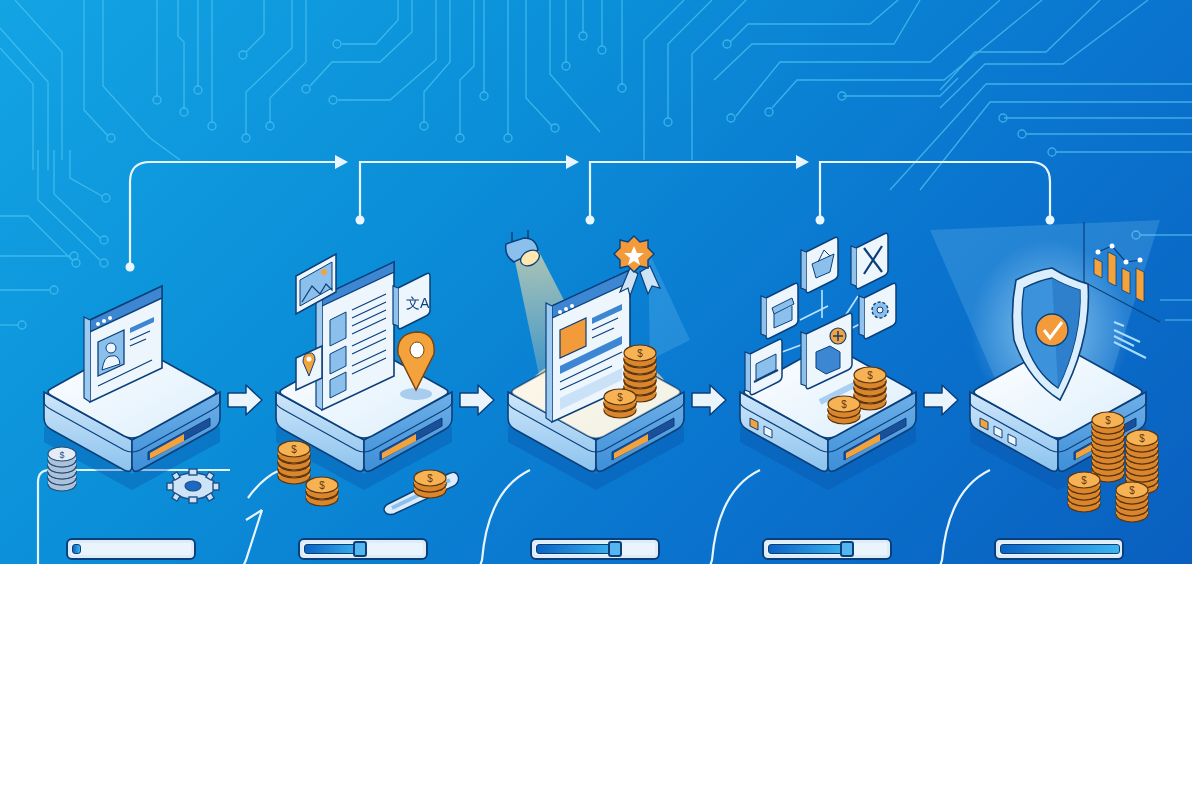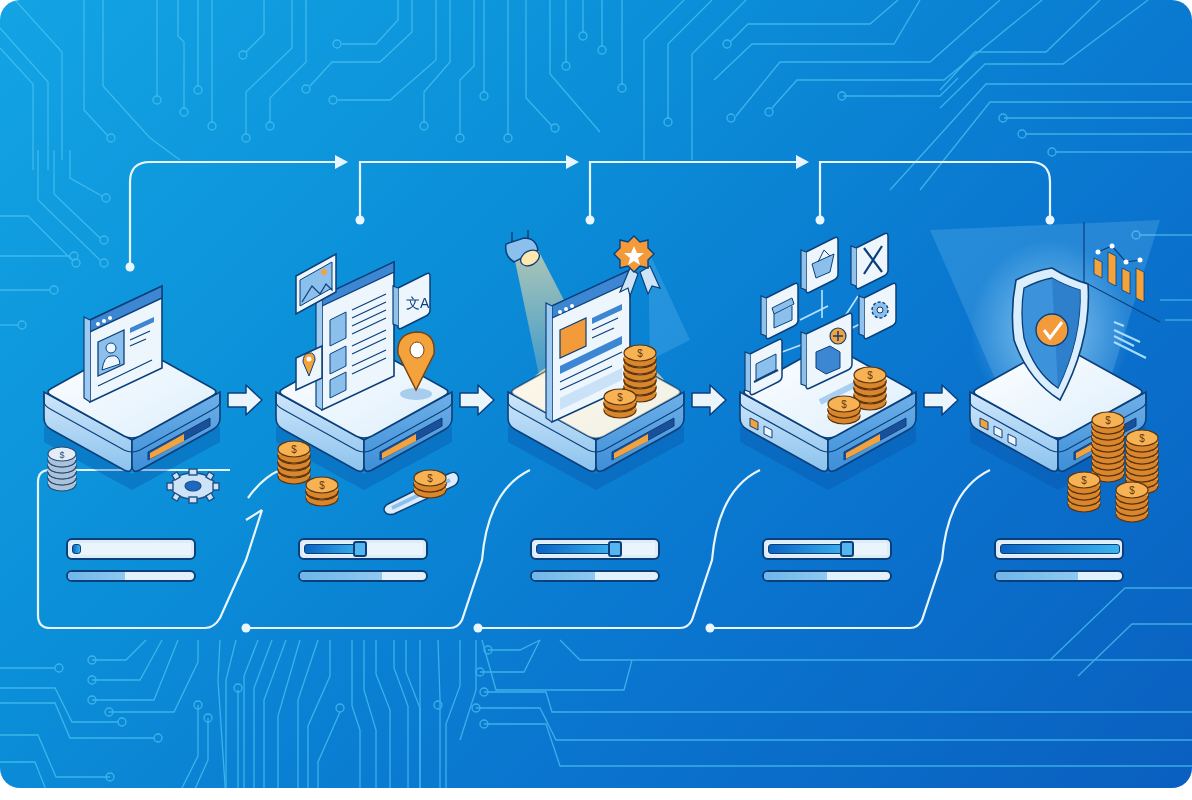--- a/index.html
+++ b/index.html
@@ -1,18 +1,18 @@
 <!DOCTYPE html>
 <html><head>
 <meta charset="utf-8">
 <style>
   html, body { margin:0; padding:0; }
   body { width:1192px; height:800px; overflow:hidden; font-family:"Liberation Sans", sans-serif; }
-  #scene { position:relative; width:1192px; height:788px;
-    background: linear-gradient(135deg, #13a4e4 0%, #0b8fd8 35%, #0a76cf 65%, #0a5fbf 100%); overflow:hidden;border-radius:20px; }
+  #scene { position:relative; width:1192px; height:564px;
+    background: linear-gradient(135deg, #13a4e4 0%, #0b8fd8 35%, #0a76cf 65%, #0a5fbf 100%); overflow:hidden; }
   #scene svg.layer { position:absolute; left:0; top:0; }
   .pbar-wrap { position:absolute; width:130px; }
   .slider-track { position:relative; height:22px; border-radius:6px; background:#eaf4fd; border:2px solid #0b3f7a;
      box-shadow: inset 0 0 0 3px #dcecfb; box-sizing:border-box; }
   .slider-fill { position:absolute; left:4px; top:4px; bottom:4px; border-radius:3px;
      background:linear-gradient(90deg,#0a63c4,#3cb6ee); border:1px solid #0b3f7a; }
   .slider-knob { position:absolute; top:1px; width:14px; height:16px; border-radius:3px; background:#55b6ef; border:2px solid #0b3f7a; box-sizing:border-box; }
   .mini-bar { position:relative; margin-top:10px; height:12px; border-radius:6px; background:#e3f1fc; border:2px solid #0b3f7a; box-sizing:border-box; overflow:hidden; }
   .mini-fill { position:absolute; left:0; top:0; bottom:0; background:linear-gradient(90deg,#6fb6ea,#8fc8f0); }
 </style>

